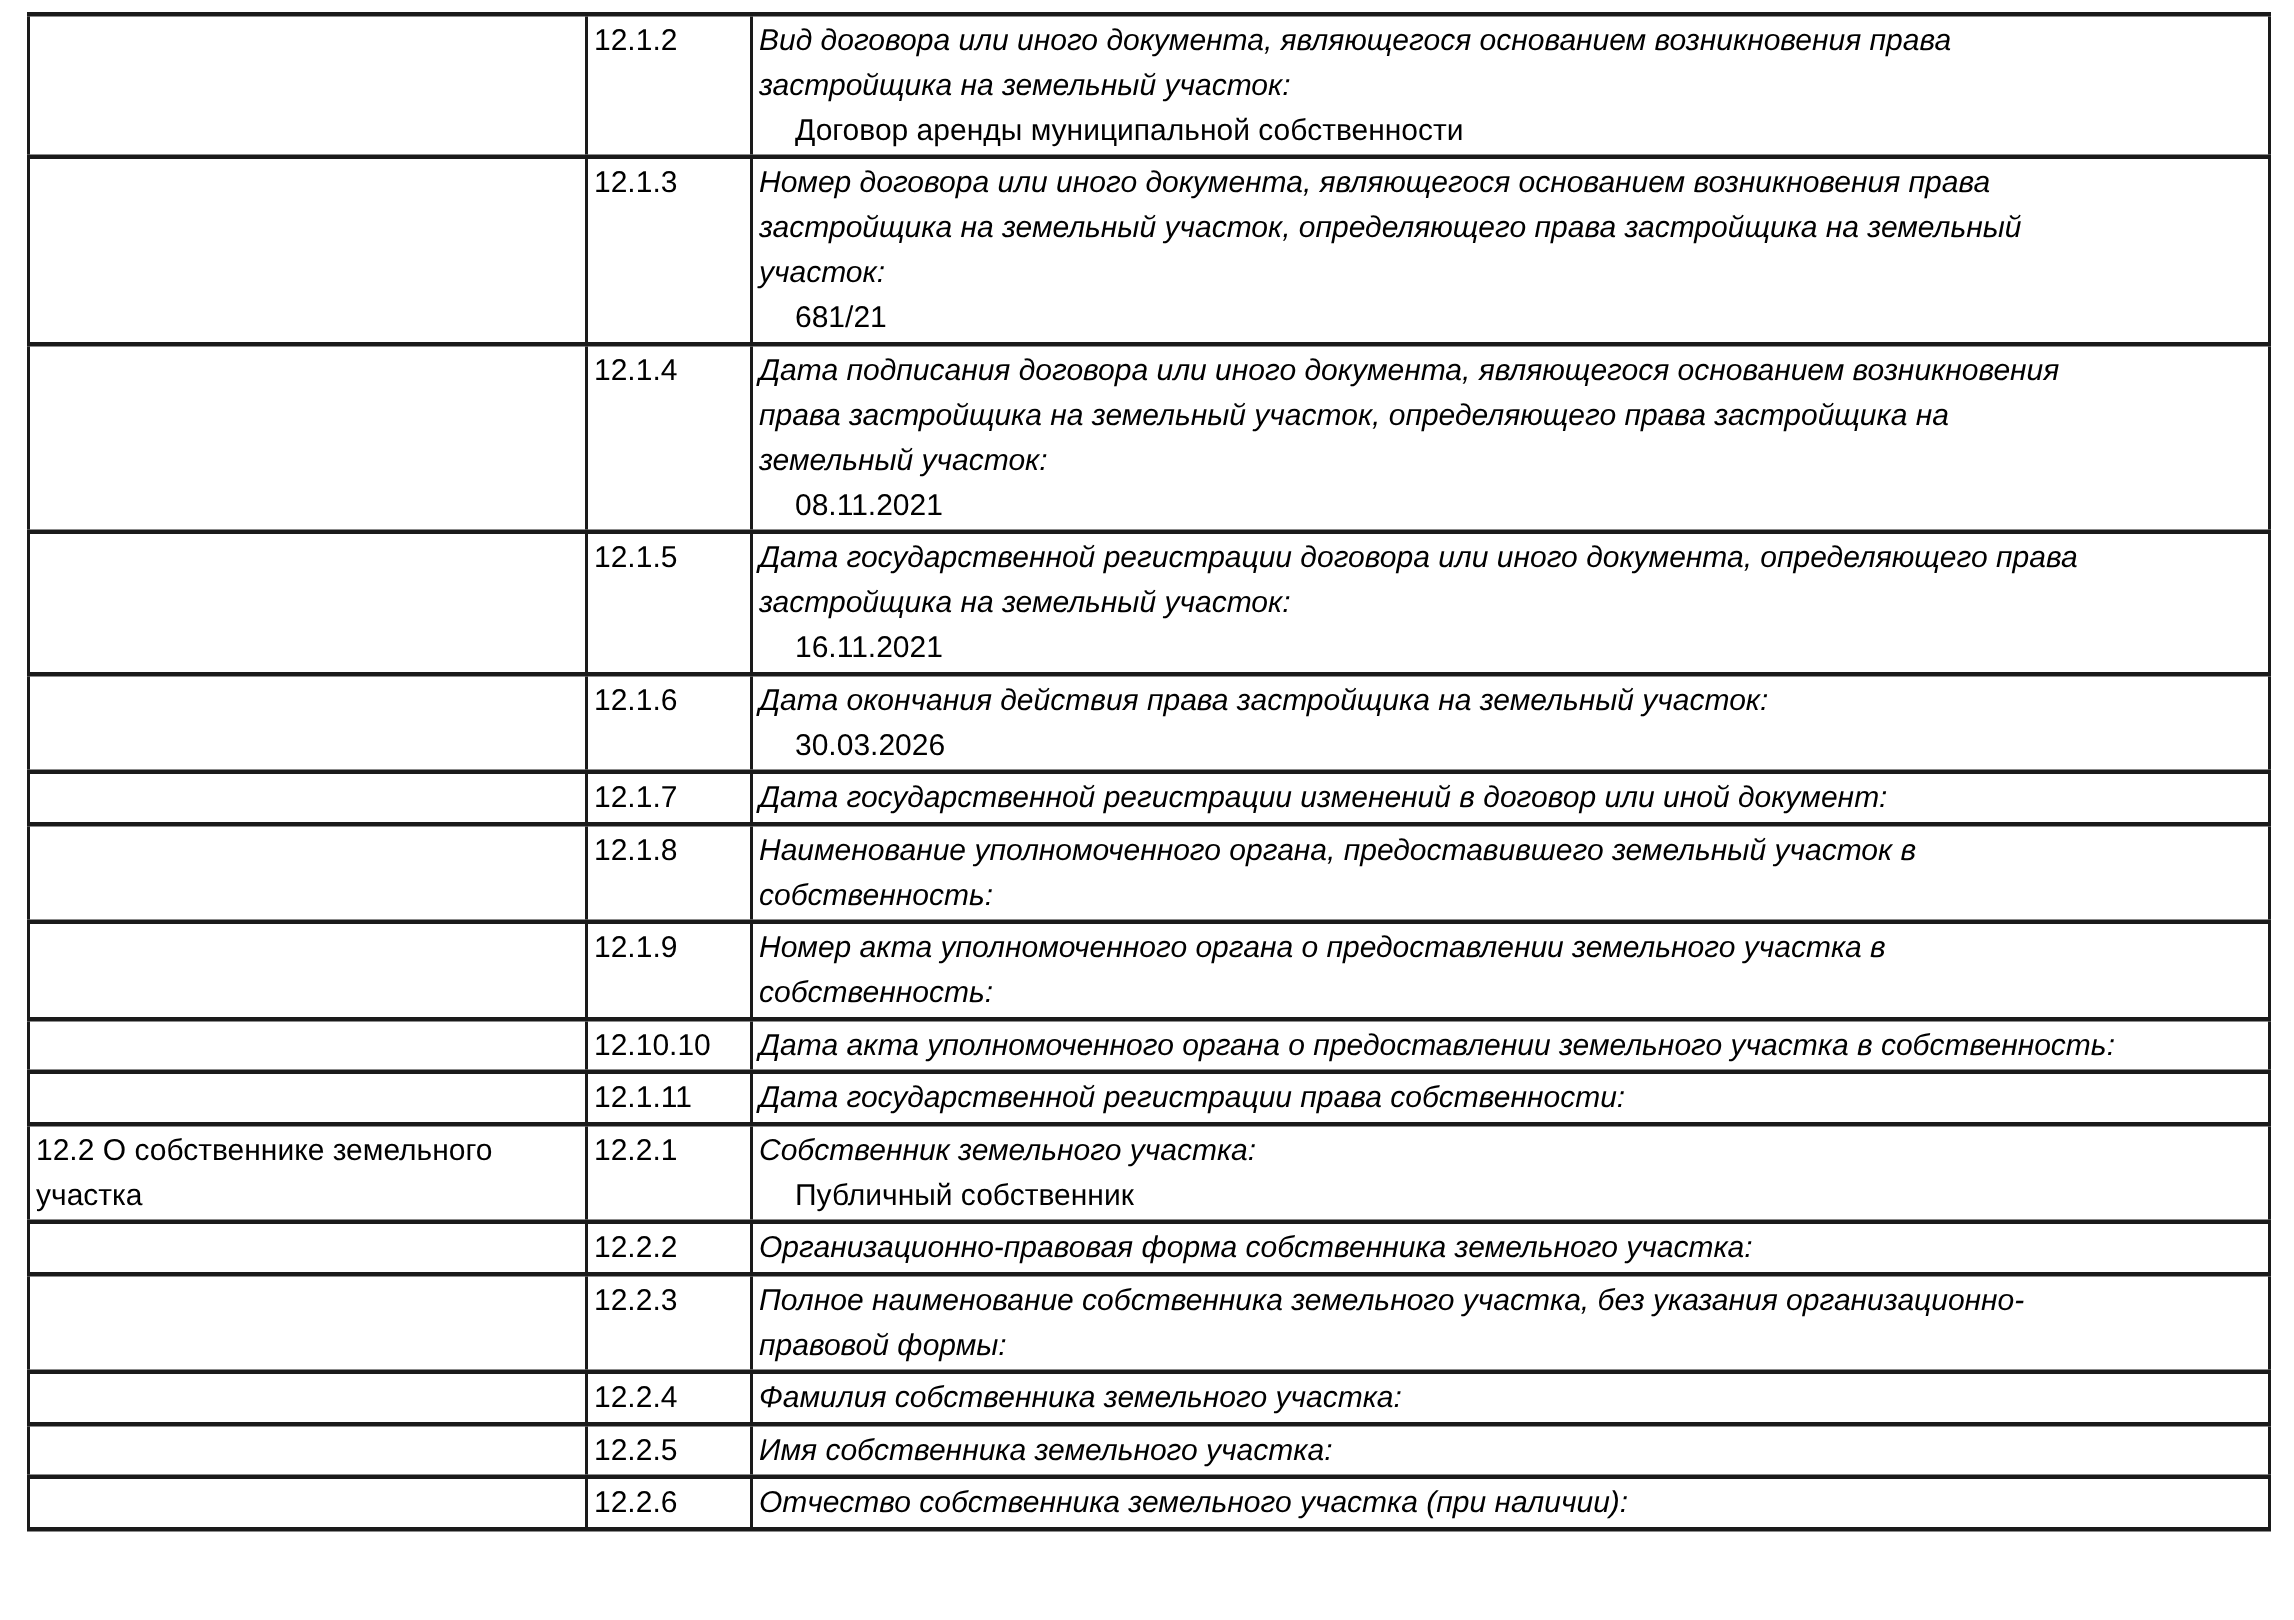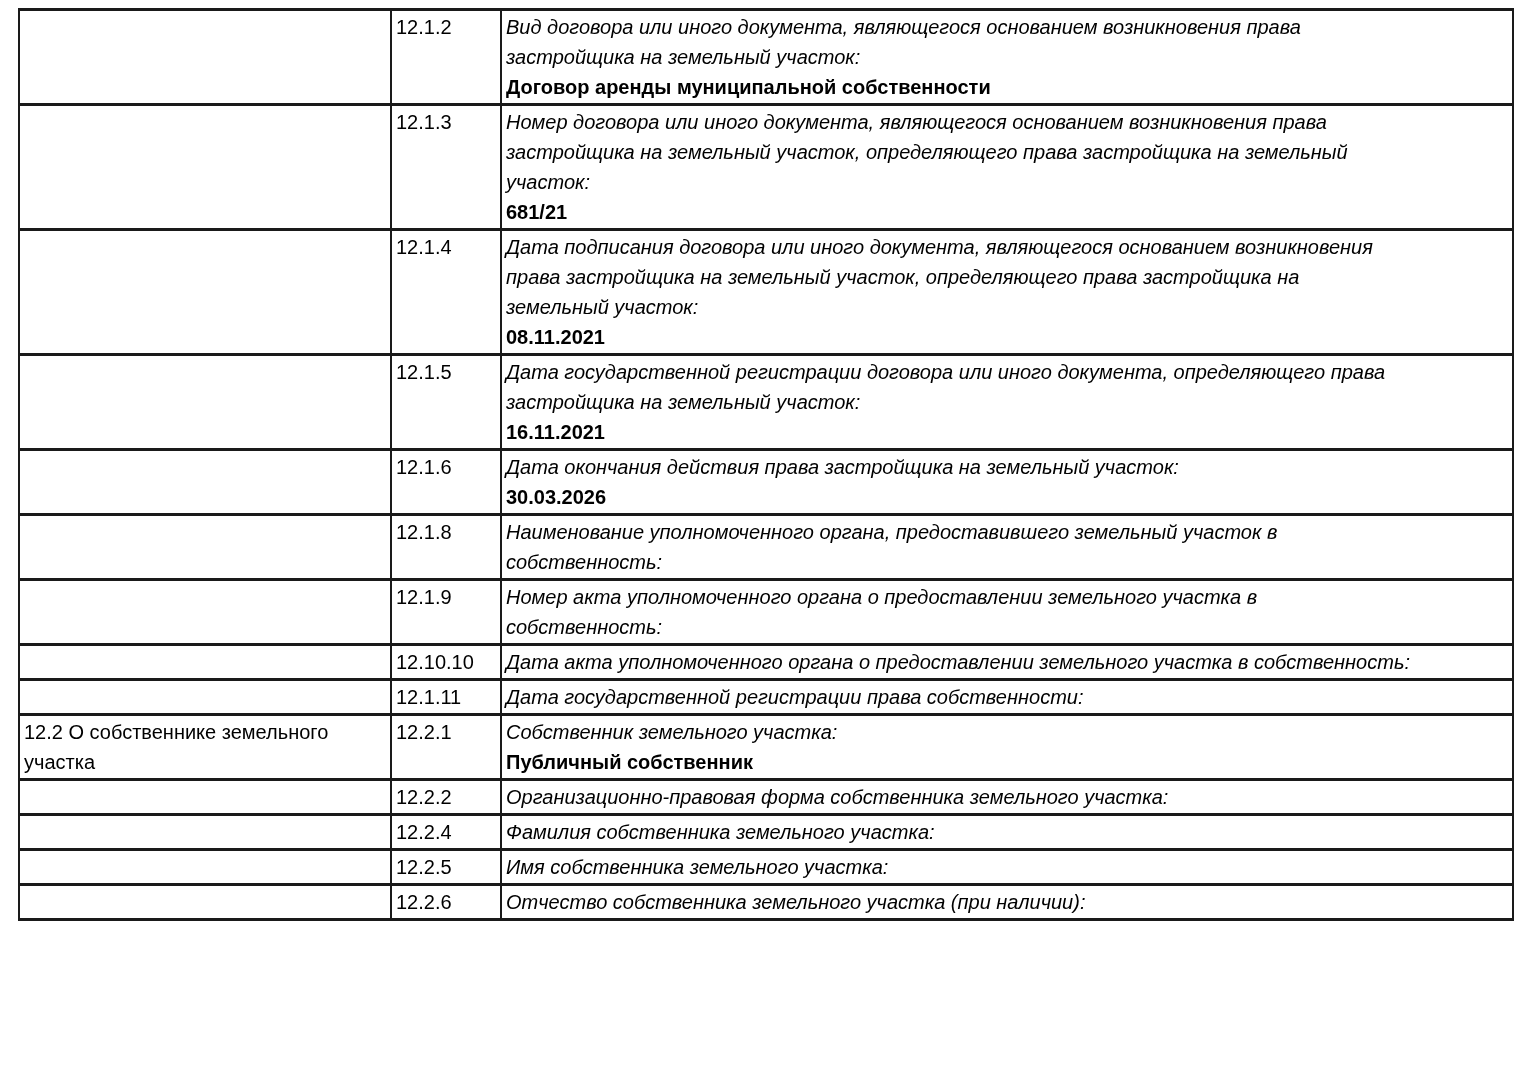--- a/index.html
+++ b/index.html
@@ -44,22 +44,23 @@
   }
   td.cell-code {
     vertical-align: middle;
     padding-left: 5px;
   }
   td.cell-desc .row-label {
     white-space: pre-line;
     font-style: italic;
   }
   td.cell-desc .row-value {
-    font-weight: bold;
+    font-weight: normal;
     white-space: pre-line;
+    margin-left: 24px;
   }
 </style>
 </head>
 <body>
 
 <div class="page">
   <table class="decl-table">
     <colgroup>
       <col class="col-section">
       <col class="col-code">
@@ -107,20 +108,27 @@
         <tr>
           <td class="cell-section"></td>
           <td class="cell-code">12.1.6</td>
           <td class="cell-desc">
             <div class="row-label">Дата окончания действия права застройщика на земельный участок:</div>
             <div class="row-value">30.03.2026</div>
           </td>
         </tr>
         <tr>
           <td class="cell-section"></td>
+          <td class="cell-code">12.1.7</td>
+          <td class="cell-desc">
+            <div class="row-label">Дата государственной регистрации изменений в договор или иной документ:</div>
+          </td>
+        </tr>
+        <tr>
+          <td class="cell-section"></td>
           <td class="cell-code">12.1.8</td>
           <td class="cell-desc">
             <div class="row-label">Наименование уполномоченного органа, предоставившего земельный участок в
 собственность:</div>
           </td>
         </tr>
         <tr>
           <td class="cell-section"></td>
           <td class="cell-code">12.1.9</td>
           <td class="cell-desc">
@@ -149,20 +157,28 @@
           <td class="cell-desc">
             <div class="row-label">Собственник земельного участка:</div>
             <div class="row-value">Публичный собственник</div>
           </td>
         </tr>
         <tr>
           <td class="cell-section"></td>
           <td class="cell-code">12.2.2</td>
           <td class="cell-desc">
             <div class="row-label">Организационно-правовая форма собственника земельного участка:</div>
+          </td>
+        </tr>
+        <tr>
+          <td class="cell-section"></td>
+          <td class="cell-code">12.2.3</td>
+          <td class="cell-desc">
+            <div class="row-label">Полное наименование собственника земельного участка, без указания организационно-
+правовой формы:</div>
           </td>
         </tr>
         <tr>
           <td class="cell-section"></td>
           <td class="cell-code">12.2.4</td>
           <td class="cell-desc">
             <div class="row-label">Фамилия собственника земельного участка:</div>
           </td>
         </tr>
         <tr>

